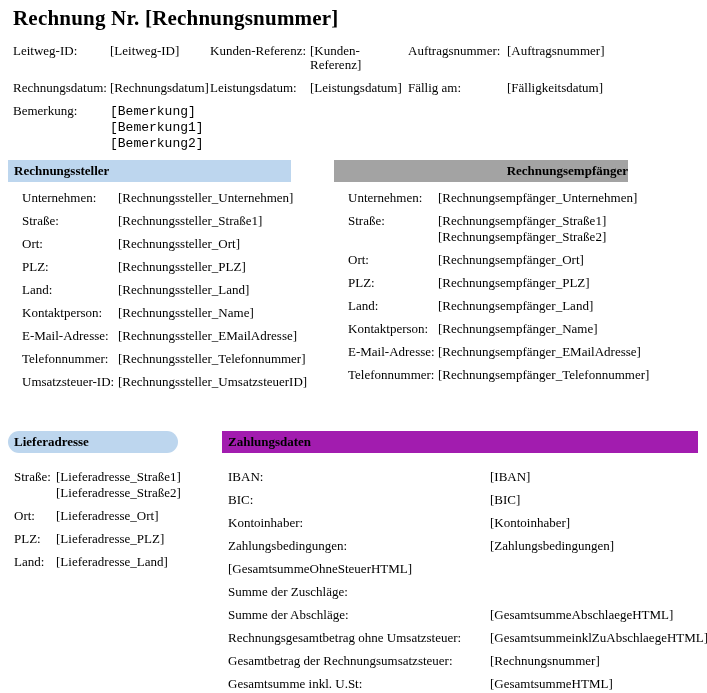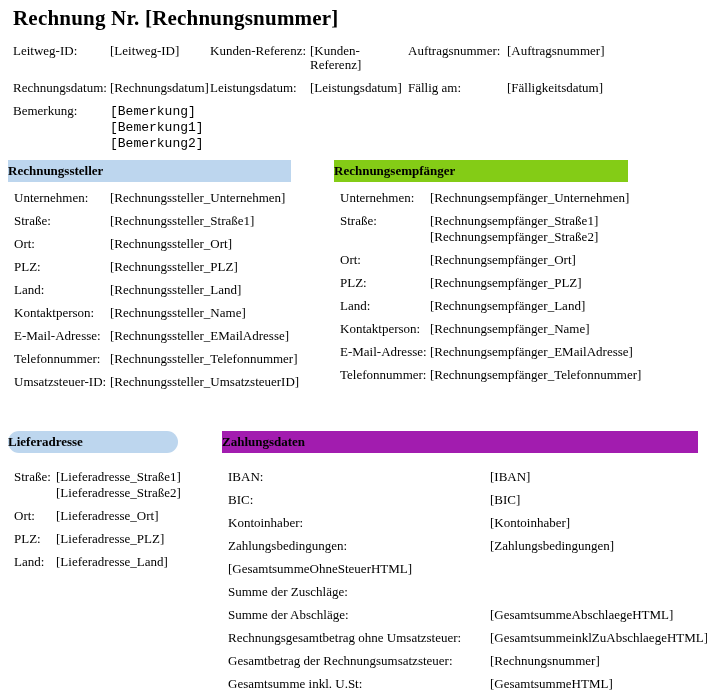--- a/index.html
+++ b/index.html
@@ -32,26 +32,26 @@
   .top-cols { top:160px; }
   .bottom-cols { top:431px; }
 
   .sec { flex:none; }
   .sec-steller { width:283px; margin-right:43px; }
   .sec-empf   { width:294px; }
   .sec-liefer { width:170px; margin-right:44px; }
   .sec-zahlung{ width:476px; }
 
   .sec-header {
-    height:22px; line-height:22px; 
+    height:22px; line-height:22px; padding-left:6px;
     font-weight:bold; font-size:13px;
     background:#BDD6EE;
   }
   .sec-rows { padding-left:6px; }
-  .top-cols .sec-rows { margin-top:8px; }
+  .top-cols .sec-rows { margin-top:8px;margin-left:8px; }
   .bottom-cols .sec-rows { margin-top:16px; }
 
   .frow { display:flex; margin-bottom:7px; line-height:16px; }
   .flabel { flex:none; }
   .fvalues { flex:1; }
   .sec-steller .flabel { width:96px; }
   .sec-empf   .flabel { width:90px; }
   .sec-liefer .flabel { width:42px; }
   .sec-zahlung .flabel { width:262px; }
 </style>
@@ -139,21 +139,21 @@
           </div>
           <div class="frow">
             <div class="flabel">Umsatzsteuer-ID:</div>
             <div class="fvalues">
               <div>[Rechnungssteller_UmsatzsteuerID]</div>
             </div>
           </div>
         </div>
     </section>
     <section class="sec sec-empf">
-      <div class="sec-header" style="background: #84cc16;">Rechnungsempfänger</div>
+      <div class="sec-header" style="background: #a3a3a3; text-align: right;">Rechnungsempfänger</div>
       <div class="sec-rows">
           <div class="frow">
             <div class="flabel">Unternehmen:</div>
             <div class="fvalues">
               <div>[Rechnungsempfänger_Unternehmen]</div>
             </div>
           </div>
           <div class="frow">
             <div class="flabel">Straße:</div>
             <div class="fvalues">

